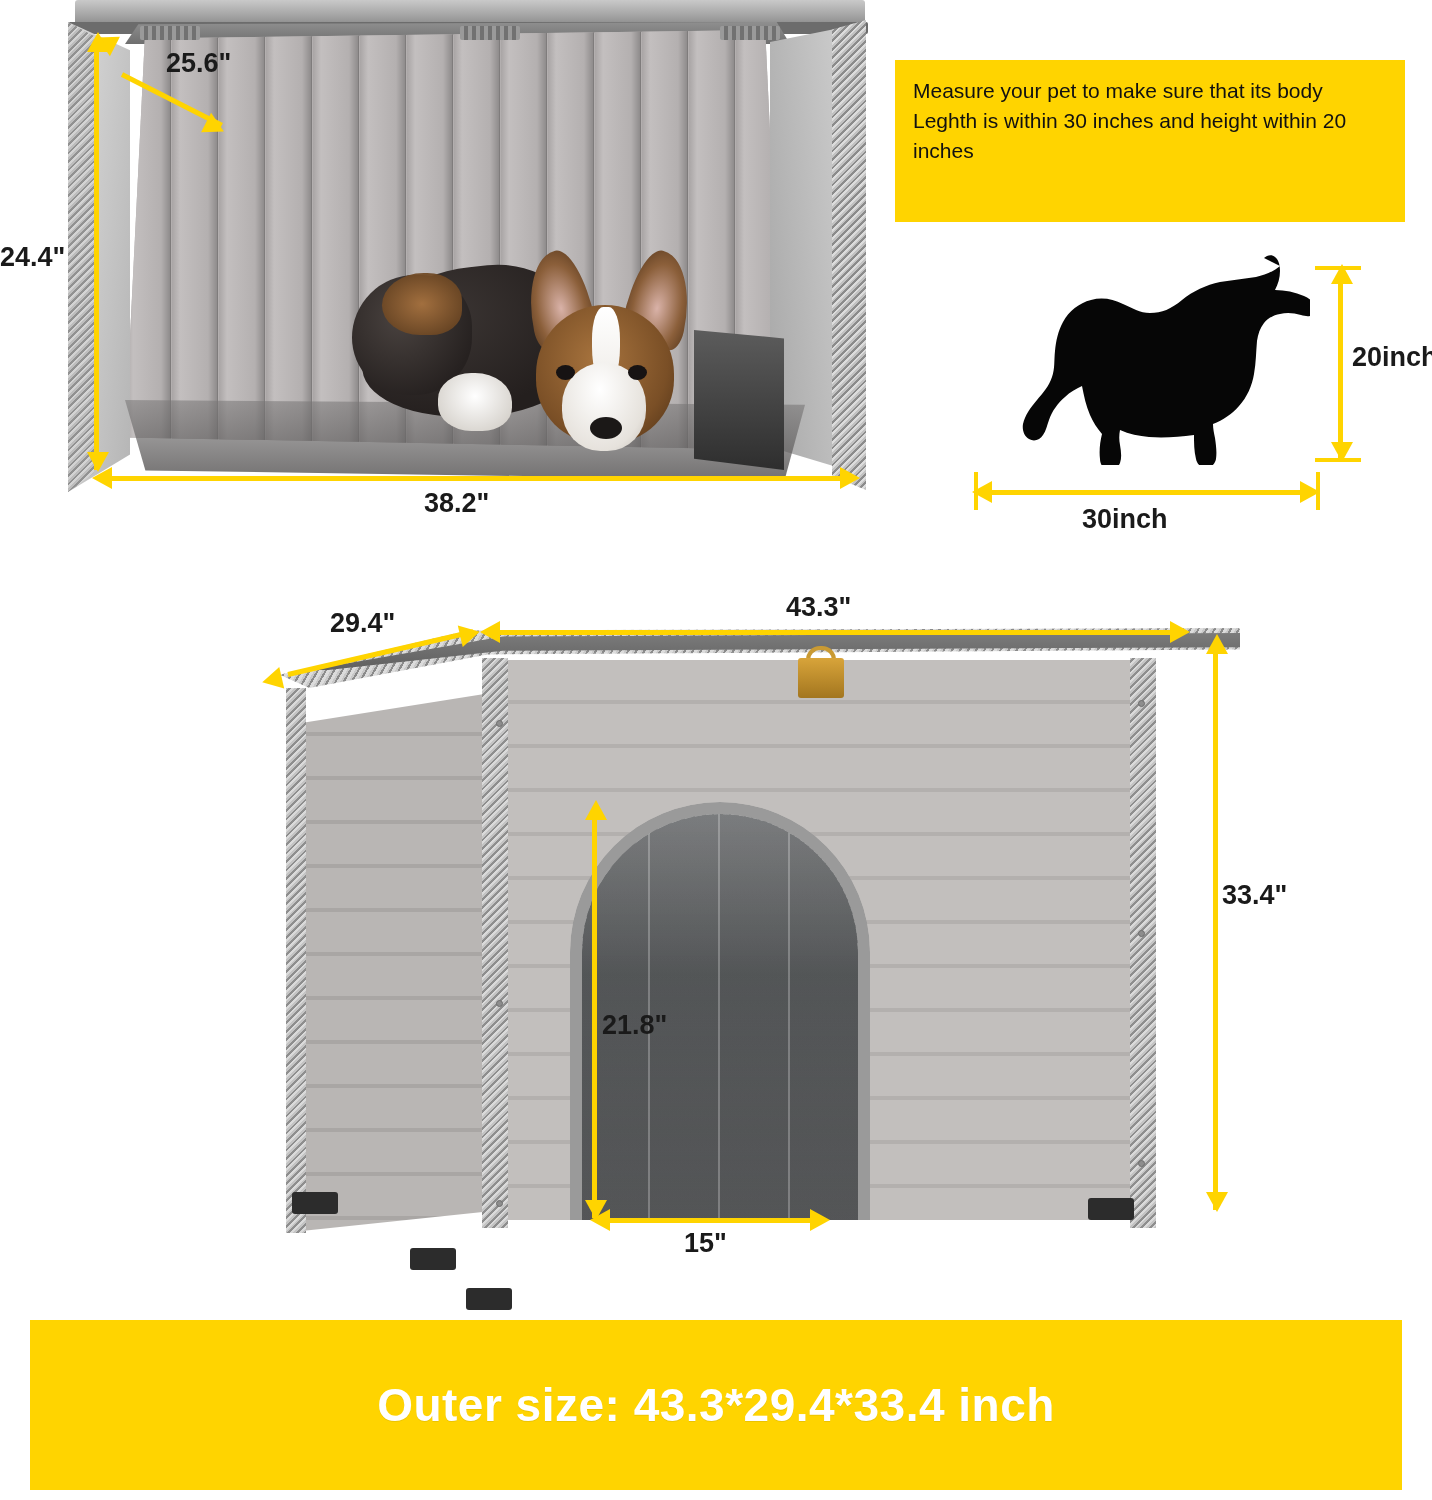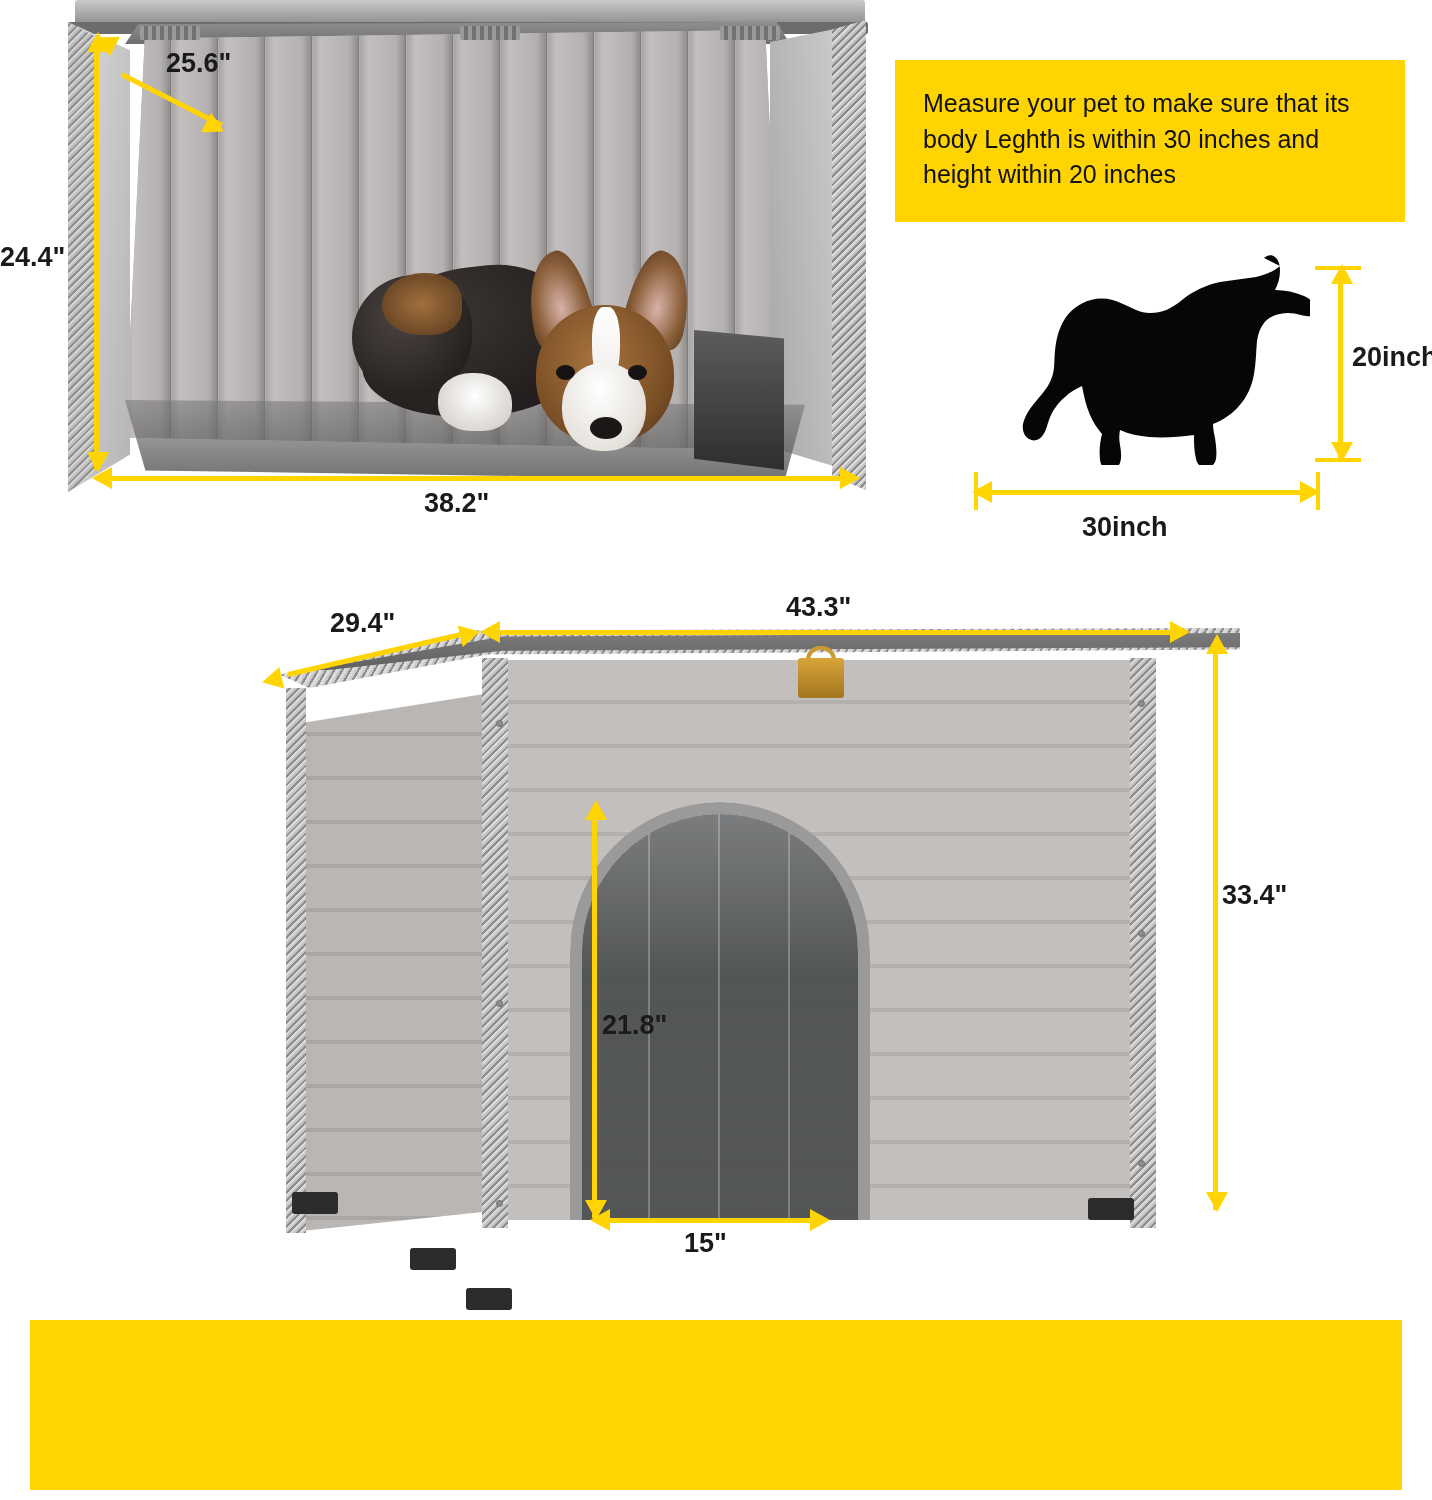--- a/index.html
+++ b/index.html
@@ -320,23 +320,23 @@
 
   
   .note-box {
     position: absolute;
     left: 895px; top: 60px;
     width: 510px; height: 162px;
     background: #ffd400;
     padding: 16px 18px;
   }
   .note-box p {
-    margin: 10px;
+    margin: 0;
     color: #111;
-    font-size: 25px;
+    font-size: 21px;
     line-height: 1.42;
     font-weight: 400;
   }
 
   .pet-silhouette-wrap {
     position: absolute;
     left: 960px; top: 250px;
     width: 420px; height: 290px;
   }
   .dog-sil { position: absolute; left: 20px; top: 0px; width: 330px; height: 215px; }
@@ -452,21 +452,21 @@
       <div class="tick-h" style="left:355px; top:208px; width:46px;"></div>
       <div class="dim-label" style="left:392px; top:92px;">20inch</div>
     </div>
 
     <div>
       <div class="dim-line dim-h" style="left:30px; top:240px; width:320px;"></div>
       <div class="arrow left" style="left:12px; top:231px;"></div>
       <div class="arrow right" style="left:340px; top:231px;"></div>
       <div class="tick-v" style="left:14px; top:222px; height:38px;"></div>
       <div class="tick-v" style="left:356px; top:222px; height:38px;"></div>
-      <div class="dim-label" style="left:122px; top:262px;">30inch</div>
+      <div class="dim-label" style="left:122px; top:254px;">30inch</div>
     </div>
   </div>
 
   <div class="house-photo">
     <div class="roof"></div>
     <div class="roof-front"></div>
     <div class="body-side"></div>
     <div class="body-front"></div>
     <div class="corner-post far"></div>
     <div class="corner-post left"></div>
@@ -525,15 +525,16 @@
   </div>
 
   <div>
     <div class="dim-line dim-h" style="left:608px; top:1218px; width:212px;"></div>
     <div class="arrow left" style="left:590px; top:1209px;"></div>
     <div class="arrow right" style="left:810px; top:1209px;"></div>
     <div class="dim-label" style="left:684px; top:1228px;">15"</div>
   </div>
 
   <div class="bottom-banner">
+    <div>Outer size: 43.3*29.4*33.4 inch</div>
   </div>
 
 </div>
 
 </body></html>

